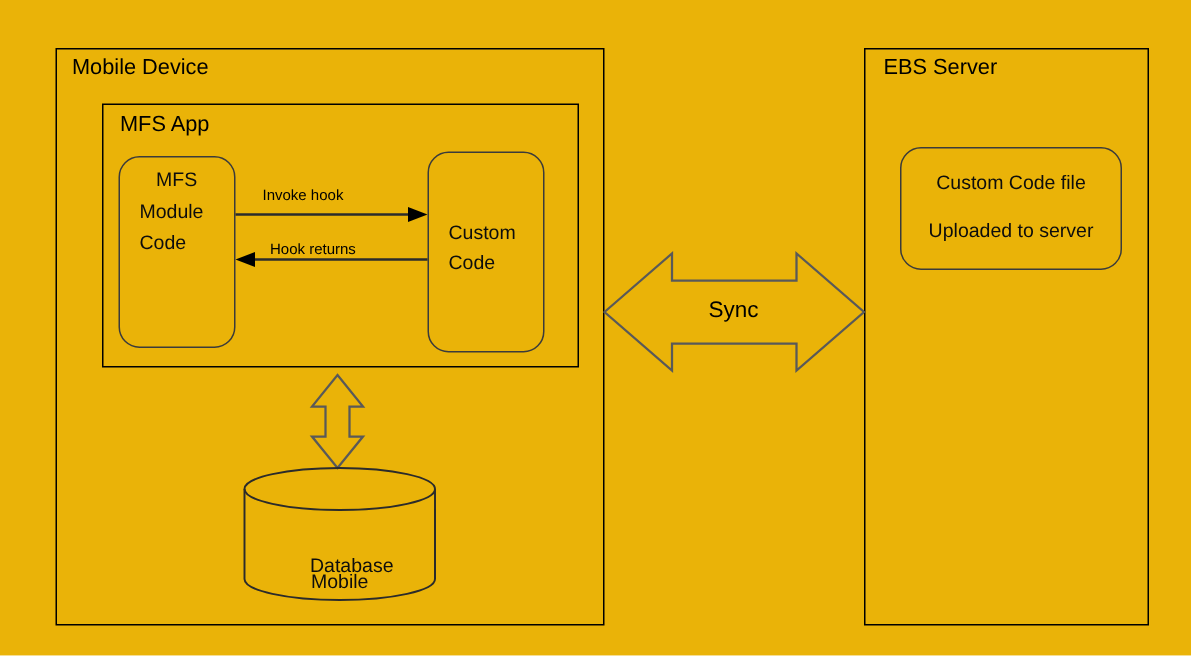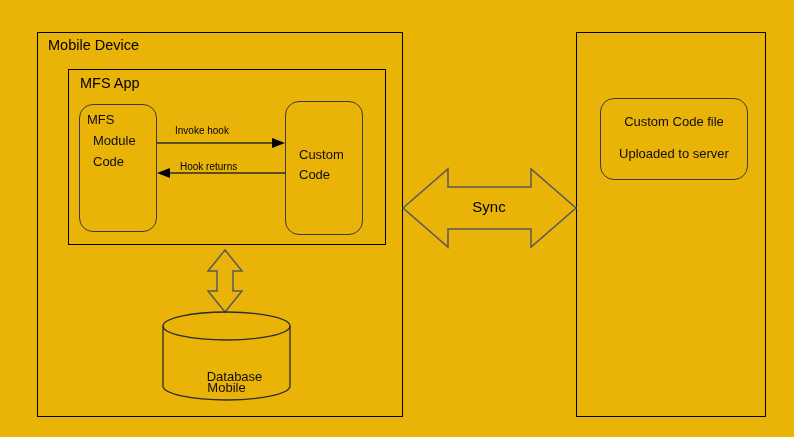--- a/index.html
+++ b/index.html
@@ -69,37 +69,38 @@
 
 <div id="canvas">
 
   <div class="box" style="left:37px; top:32px; width:366px; height:385px;"></div>
   <div class="label title" style="left:48px; top:36px;">Mobile Device</div>
 
   <div class="box" style="left:68px; top:69px; width:318px; height:176px;"></div>
   <div class="label title" style="left:80px; top:74px;">MFS App</div>
 
   <div class="rbox" style="left:79px; top:104px; width:78px; height:128px;"></div>
-  <div class="label boxtext" style="left:87px; top:111px;">MFS</div>
+  <div class="label boxtext" style="left:104px; top:111px;">MFS</div>
   <div class="label boxtext" style="left:93px; top:132px;">Module</div>
   <div class="label boxtext" style="left:93px; top:153px;">Code</div>
 
   <div class="rbox" style="left:285px; top:101px; width:78px; height:134px;"></div>
   <div class="label boxtext" style="left:299px; top:146px;">Custom</div>
   <div class="label boxtext" style="left:299px; top:166px;">Code</div>
 
   <div class="label arrowlabel" style="left:175px; top:124px;">Invoke hook</div>
   <div class="label arrowlabel" style="left:180px; top:160px;">Hook returns</div>
 
   <div class="label synclabel centered" style="left:449px; top:197px; width:80px;">Sync</div>
 
   <div class="label boxtext centered" style="left:163px; top:343px; width:127px;margin-top:36px;">Mobile</div>
   <div class="label boxtext centered" style="left:163px; top:368px; width:143px;">Database</div>
 
   <div class="box" style="left:576px; top:32px; width:190px; height:385px;"></div>
+  <div class="label title" style="left:589px; top:36px;">EBS Server</div>
 
   <div class="rbox" style="left:600px; top:98px; width:148px; height:82px;"></div>
   <div class="label boxtext centered" style="left:600px; top:145px; width:148px;">Uploaded to server</div>
   <div class="label boxtext centered" style="left:600px; top:113px; width:148px;">Custom Code file</div>
 
   <svg class="overlay" viewBox="0 0 794 437" xmlns="http://www.w3.org/2000/svg">
 
     <g>
       <line x1="157" y1="143" x2="277" y2="143" stroke="#2b2b2b" stroke-width="1.6"></line>
       <polygon points="285,143 272,138 272,148" fill="#000000"></polygon>

